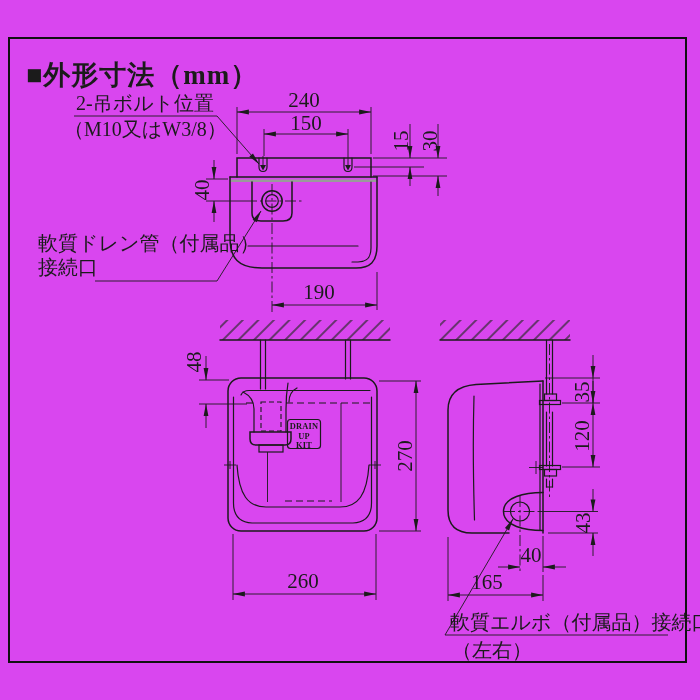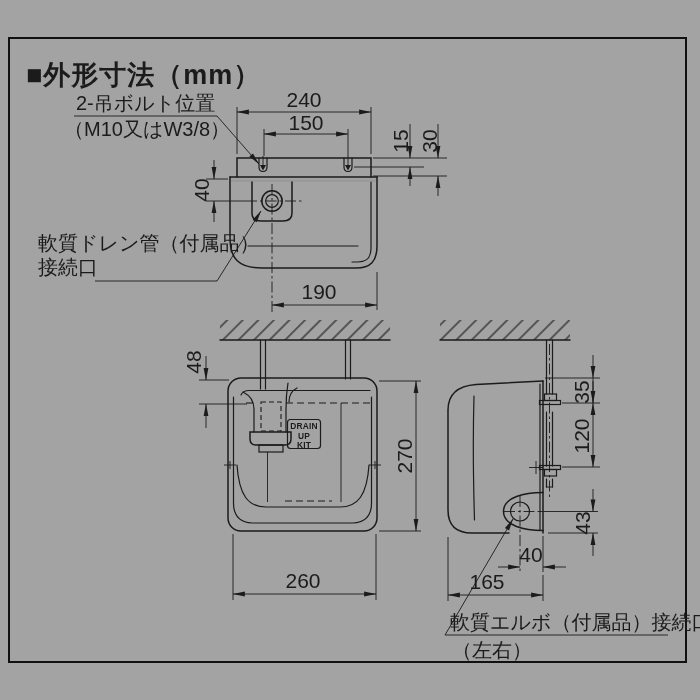--- a/index.html
+++ b/index.html
@@ -1,17 +1,17 @@
 <!DOCTYPE html>
 <html><head>
 <meta charset="utf-8">
 <style>
   html,body{margin:0;padding:0;background:#fff;}
-  .page{position:relative;width:700px;height:700px;background:#a3a3a3;overflow:hidden;
-        font-family:Liberation Sans, sans-serif;}
+  .page{position:relative;width:700px;height:700px;background:#d946ef;overflow:hidden;
+        font-family:Liberation Serif, serif;}
   svg{position:absolute;left:0;top:0;}
   text{fill:#1b1b1b;}
   .ttl{font-size:27px;font-weight:bold;letter-spacing:1px;}
   .lbl{font-size:20px;}
   .dim{font-size:21px;}
   .kit{font-size:8.4px;font-weight:bold;letter-spacing:.2px;}
   .oline{stroke:#1b1b1b;stroke-width:1.5;fill:none;stroke-linecap:round;}
   .mline{stroke:#1b1b1b;stroke-width:1.2;fill:none;stroke-linecap:round;}
   .tline{stroke:#1b1b1b;stroke-width:0.9;fill:none;}
   .hid{stroke:#1b1b1b;stroke-width:1.1;fill:none;stroke-dasharray:7 4;}

